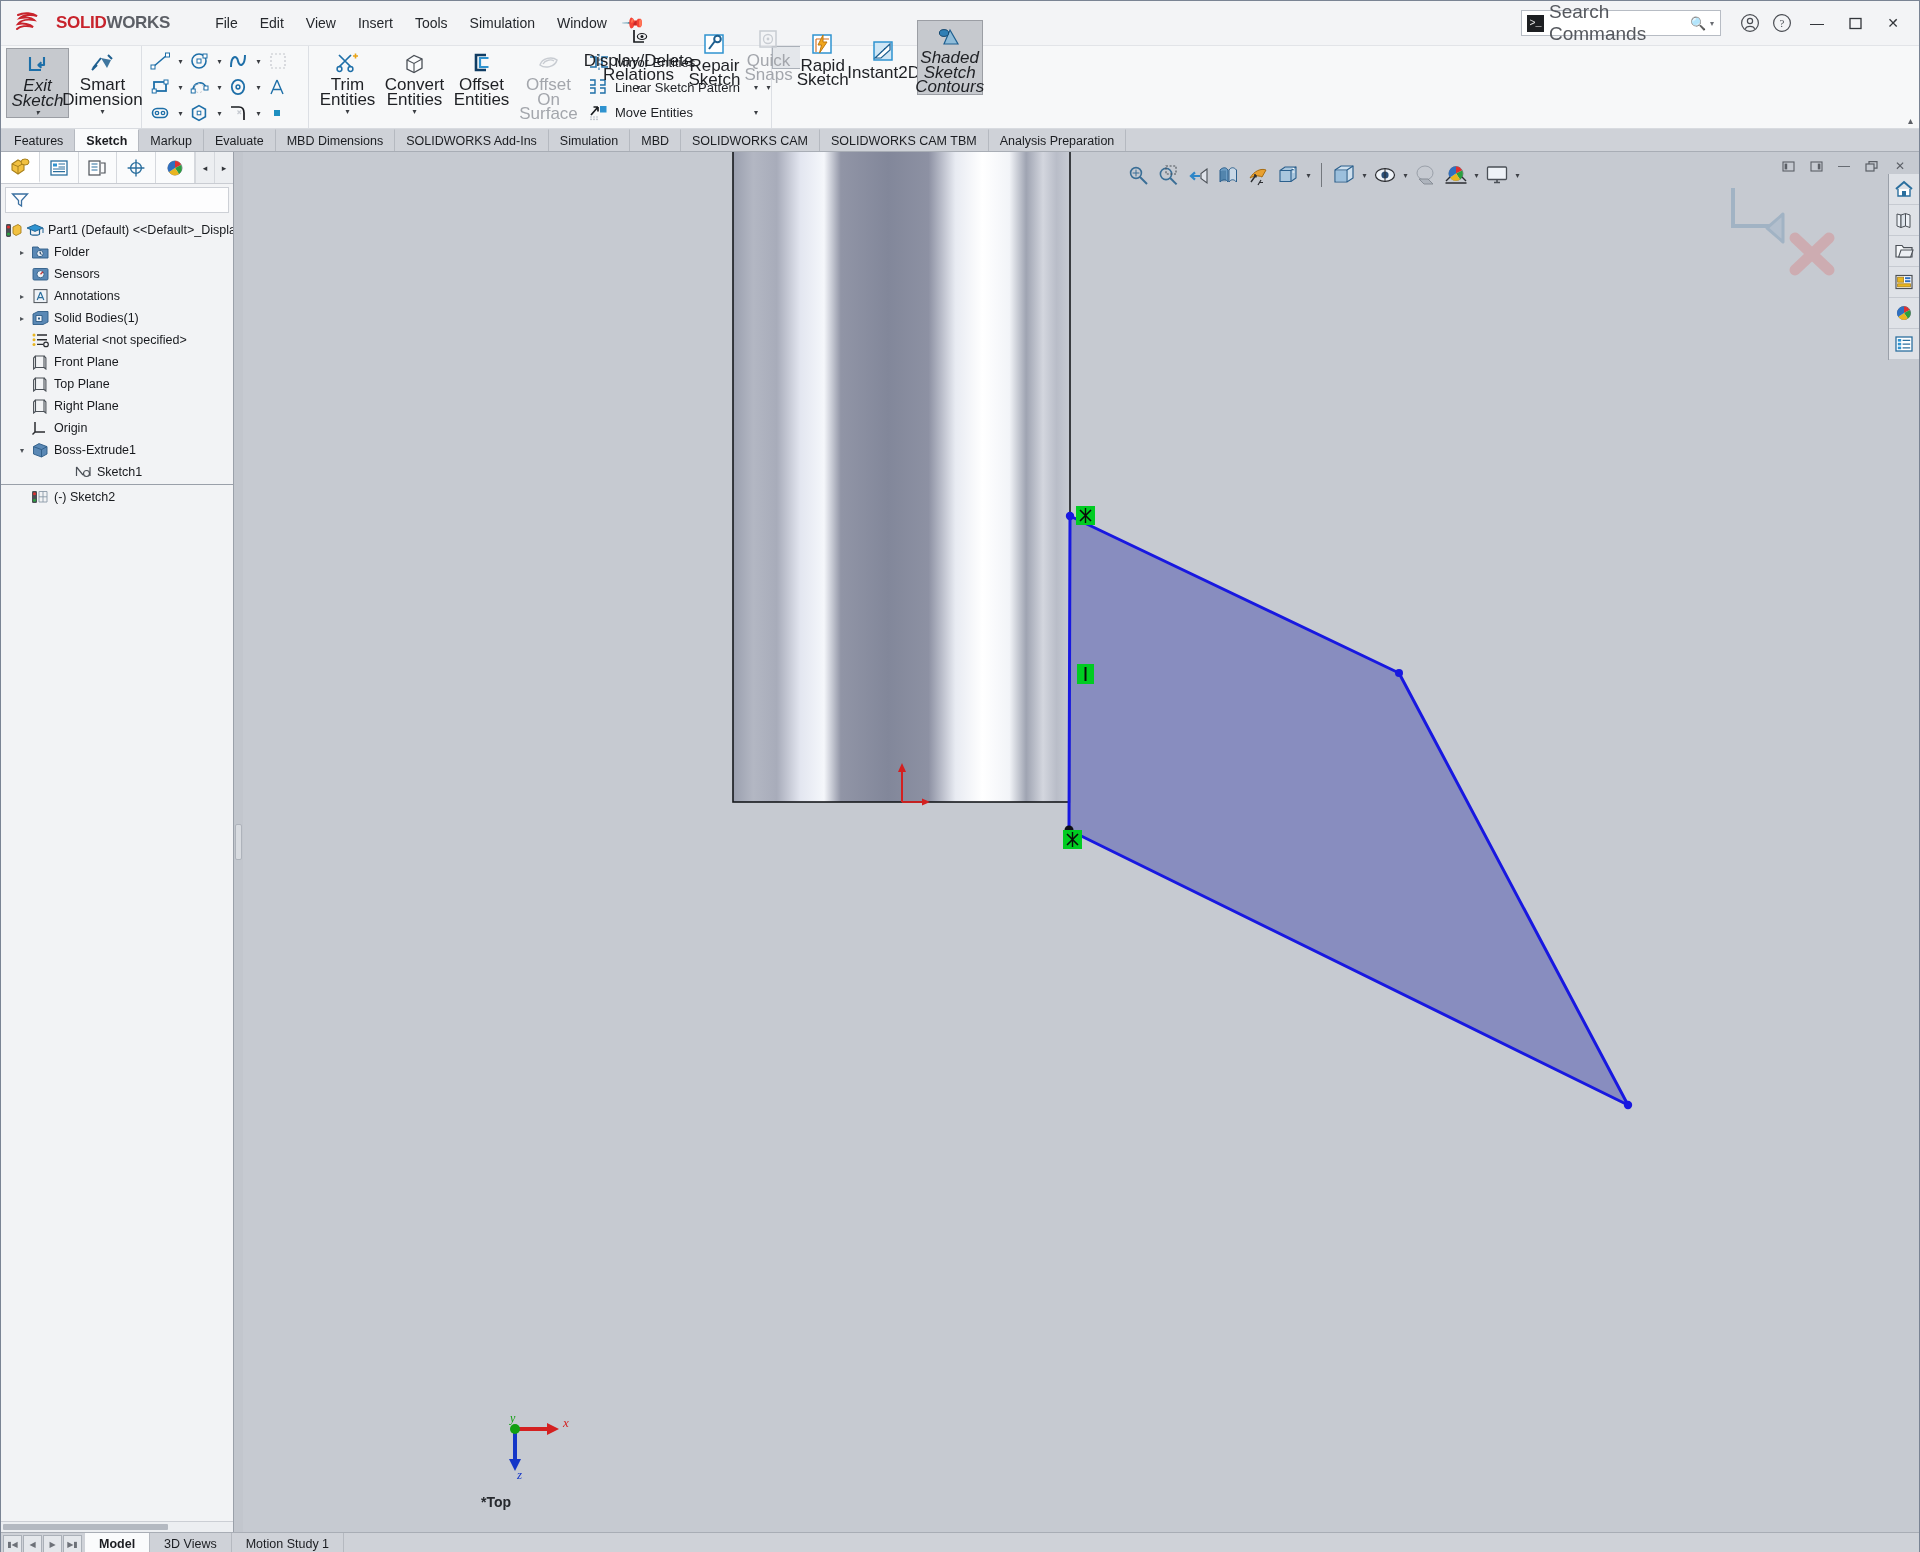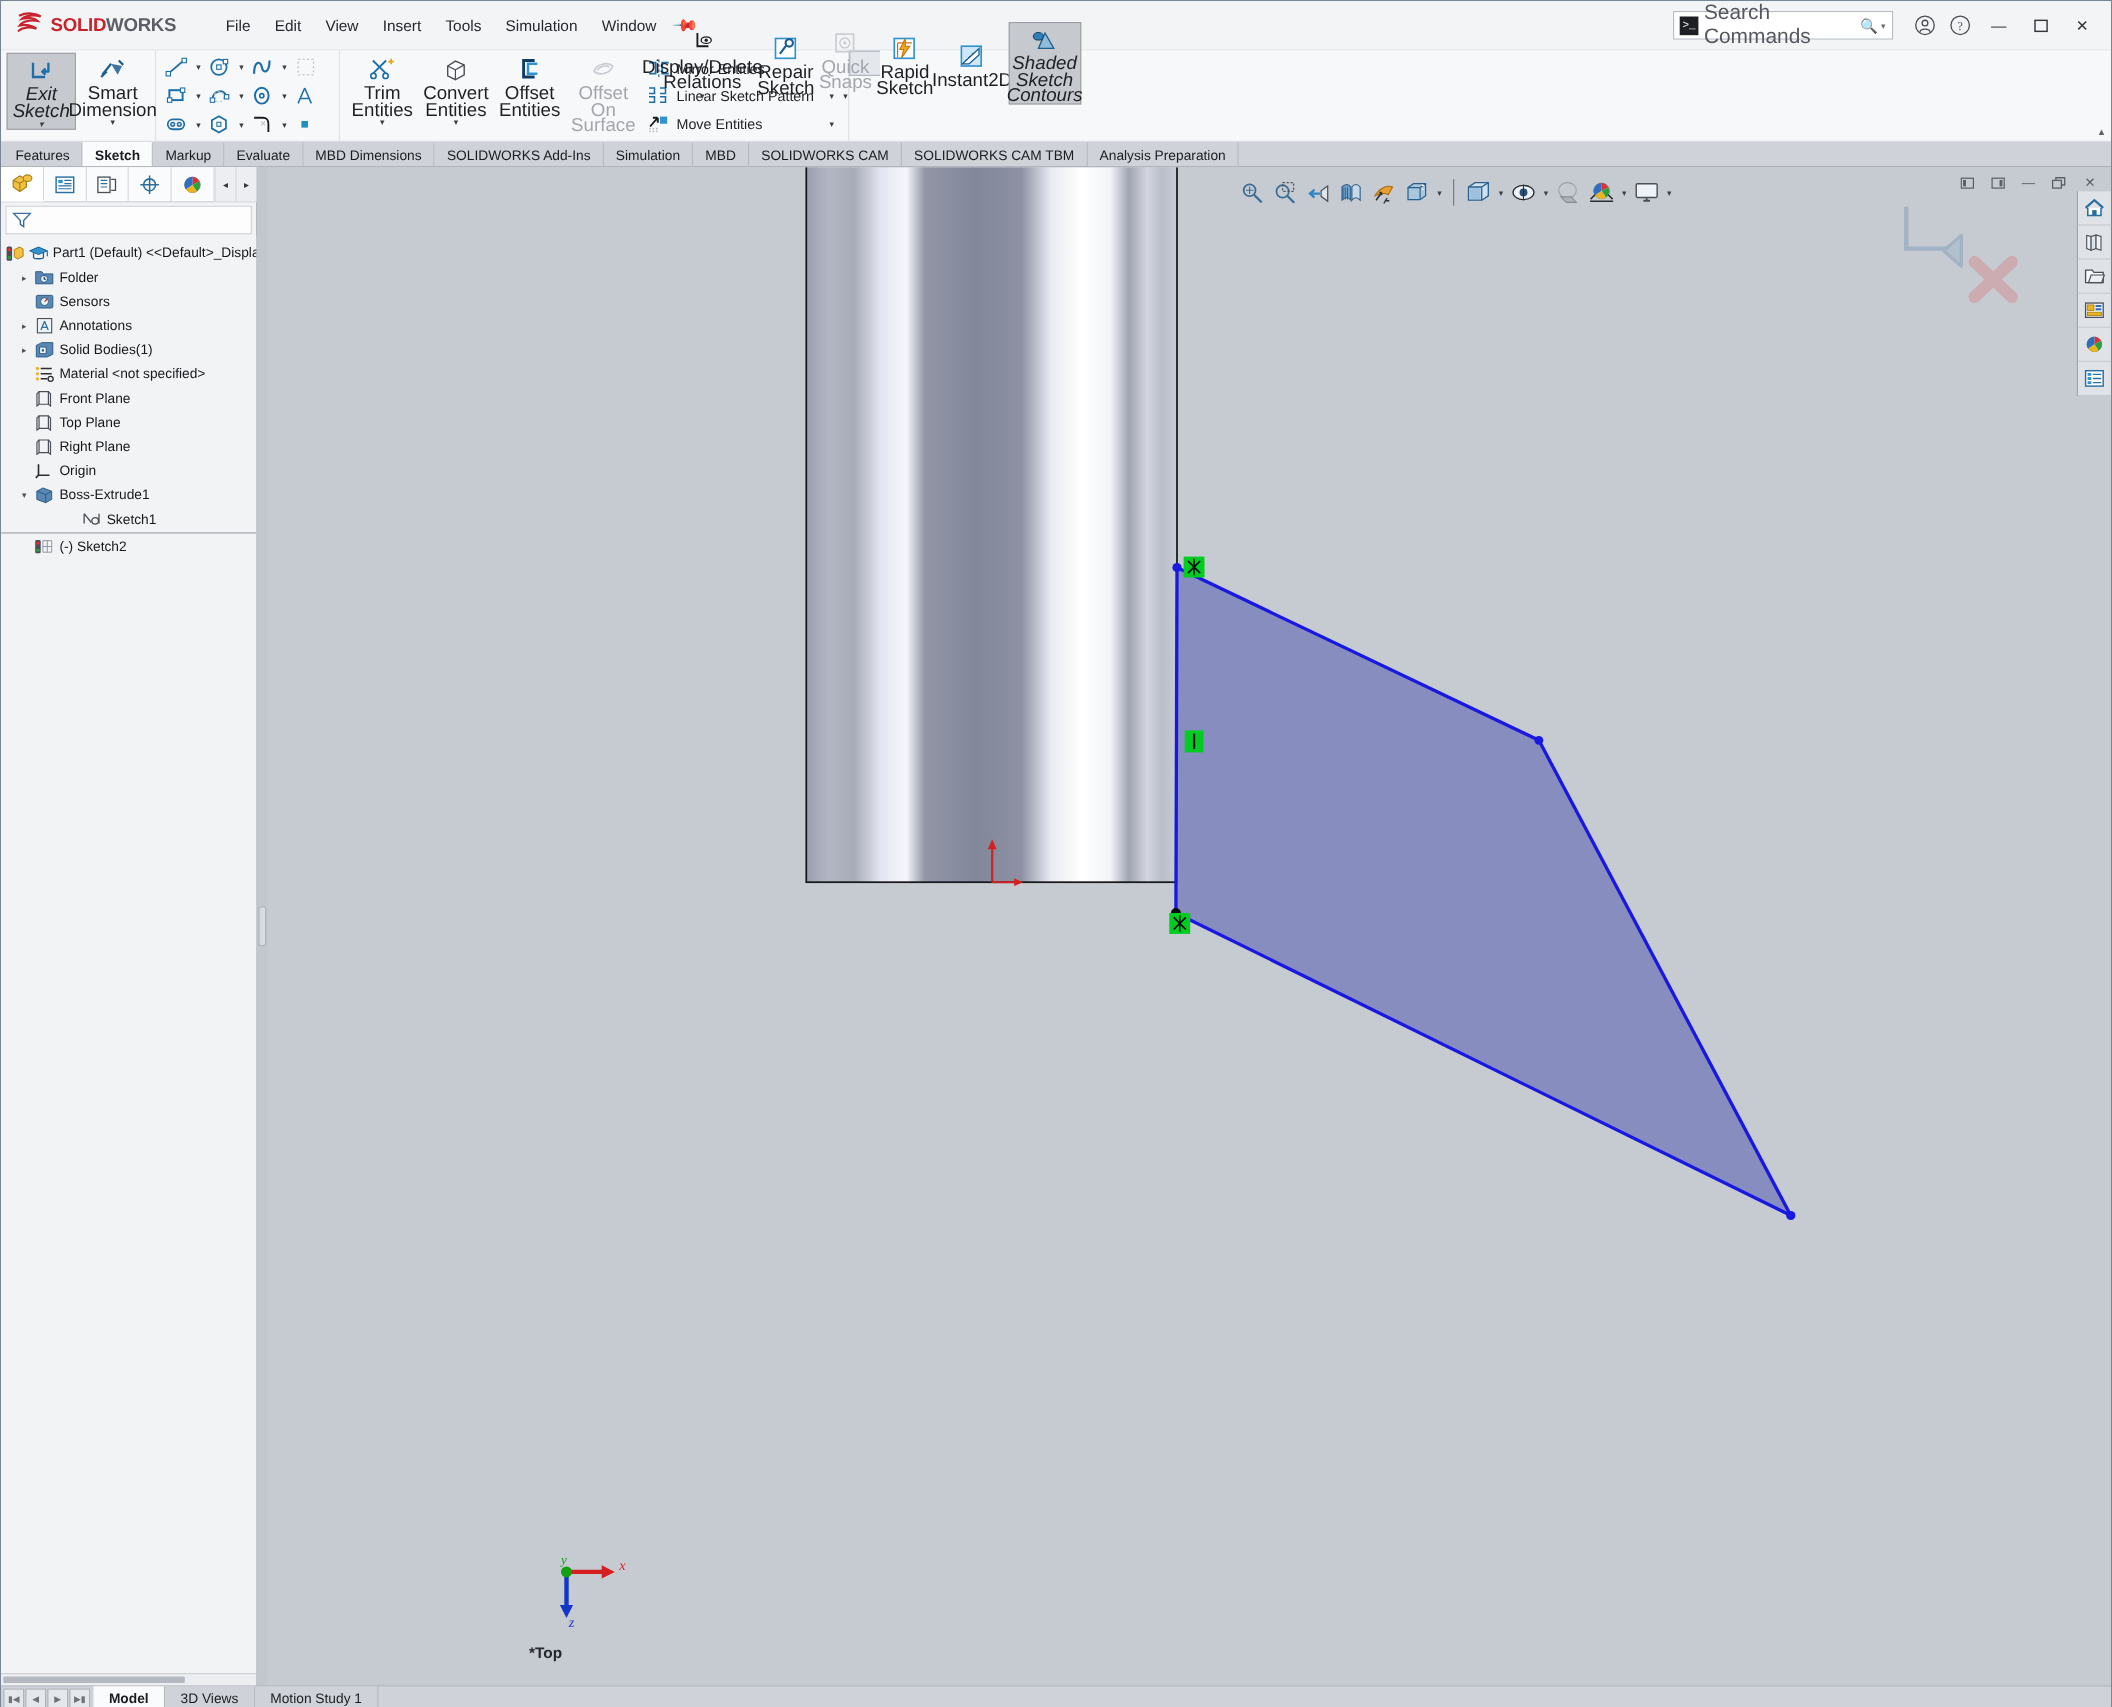--- a/index.html
+++ b/index.html
@@ -8,21 +8,21 @@
     width:1920px;height:1552px;overflow:hidden;
     font-family:"Liberation Sans", sans-serif;
     font-size:13px;color:#1b1b1b;
     background:#eceef1;
     -webkit-font-smoothing:antialiased;
   }
   .app{position:relative;width:1920px;height:1552px;box-sizing:border-box;border:1px solid #7a8494;background:#f4f5f7;}
 
   
   .titlebar{position:relative;height:44px;background:#f3f4f6;border-bottom:1px solid #e2e4e8;display:flex;align-items:center;}
-  .logo{display:flex;align-items:center;margin-left:14px;gap:5px;justify-content:center;}
+  .logo{display:flex;align-items:center;margin-left:14px;gap:15px;justify-content:center;}
   .logo .ds{color:#c8232c;font-weight:bold;font-style:italic;font-size:19px;letter-spacing:-1px;}
   .logo .sw{font-size:17px;font-weight:bold;color:#c8232c;letter-spacing:-.3px;}
   .logo .sw span.w{color:#5c5f66;}
   .menubar{display:flex;align-items:center;margin-left:34px;gap:0px;}
   .menubar .mi{padding:5px 11px;font-size:14px;color:#25282d;cursor:default;border-radius:2px;}
   .pin{margin-left:6px;color:#8a8f97;font-size:15px;transform:rotate(45deg);display:inline-block;}
   .doctitle{position:absolute;left:0;right:0;text-align:center;font-size:14px;color:#25282d;pointer-events:none;}
   .tright{position:absolute;right:8px;top:0;height:44px;display:flex;align-items:center;gap:2px;}
   .searchbox{display:flex;align-items:center;width:198px;height:24px;border:1px solid #b7bcc4;background:#fff;margin-right:12px;}
   .searchbox .cmdicon{width:17px;height:17px;background:#1d1f22;color:#e6e6e6;font-size:10px;display:flex;align-items:center;justify-content:center;margin:0 5px;font-family:"Liberation Mono",monospace;}

